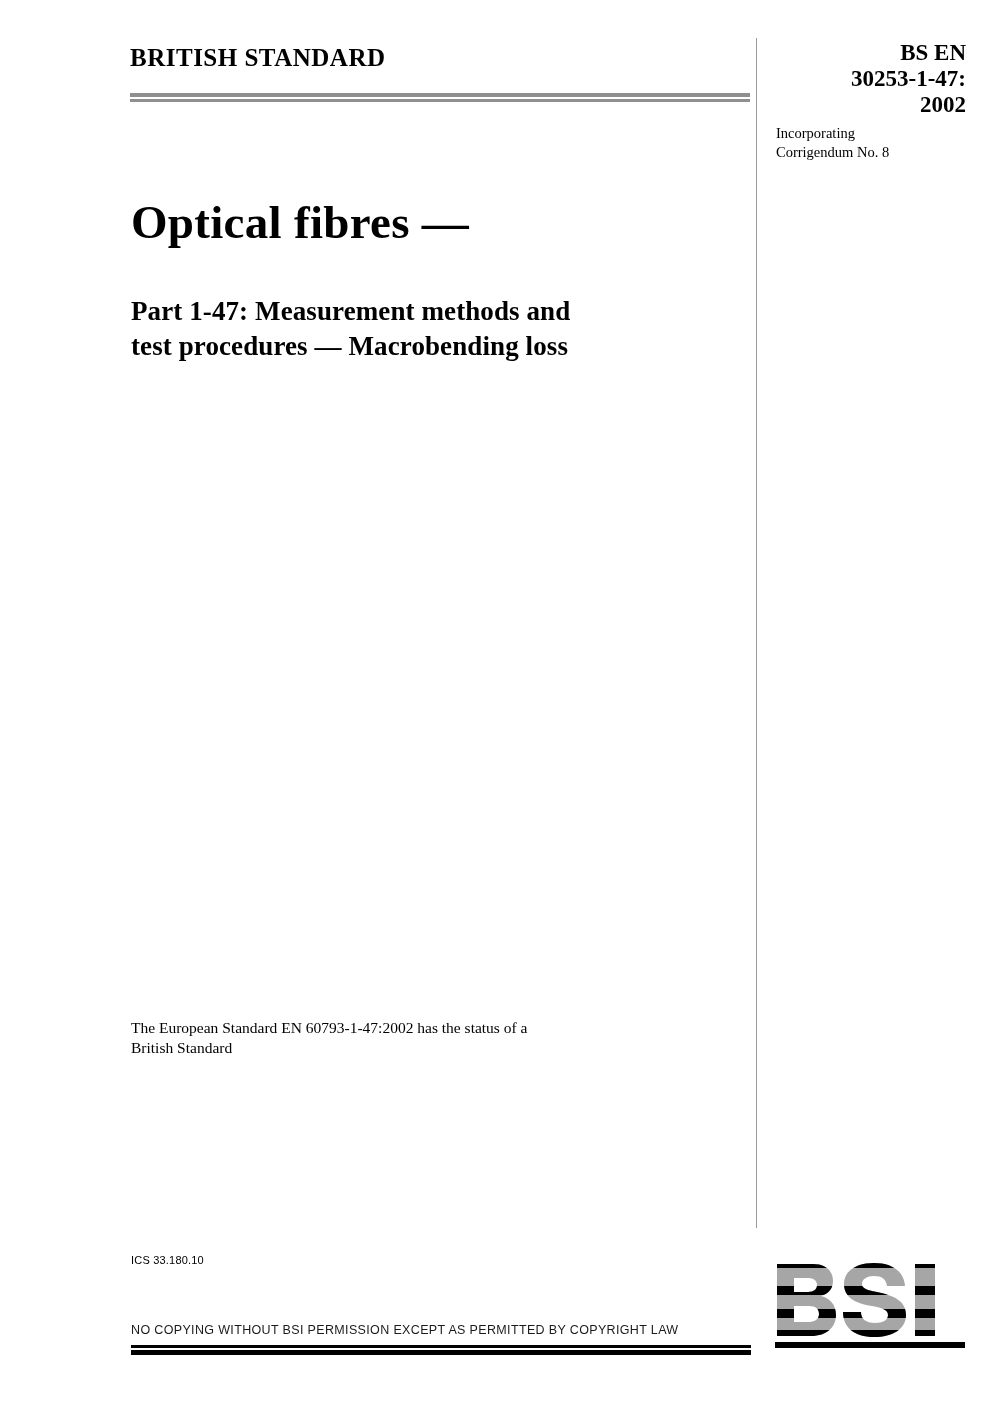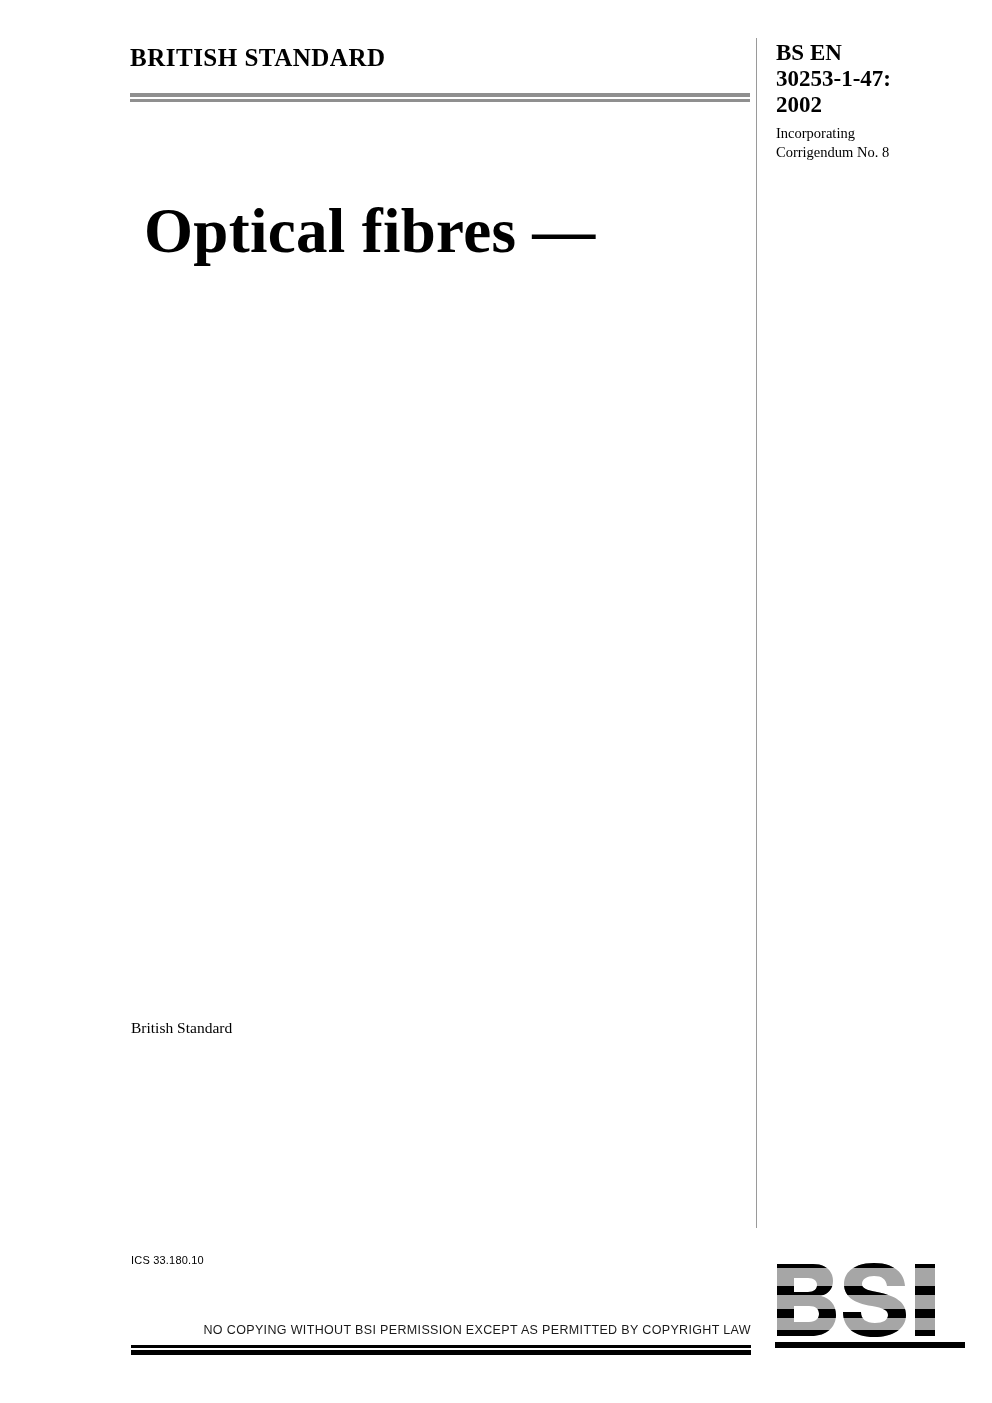--- a/index.html
+++ b/index.html
@@ -58,42 +58,42 @@
 
   .docref {
     position: absolute;
     left: 776px;
     top: 40px;
     width: 190px;
     font-family: "Liberation Serif", serif;
     font-weight: bold;
     font-size: 23px;
     line-height: 1.12;
+    text-align: right;
   }
   .docref-sub {
     position: absolute;
     left: 776px;
     top: 124px;
     width: 190px;
     font-family: "Liberation Serif", serif;
     font-size: 14.5px;
     line-height: 1.3;
     font-weight: normal;
   }
 
   
   .main-title {
     position: absolute;
     left: 131px;
     top: 195px;
     font-family: "Liberation Serif", serif;
     font-weight: bold;
-    font-size: 63px;
+    font-size: 47px;
     letter-spacing: 0.3px;
-    margin-left: 13px;
   }
   .sub-title {
     position: absolute;
     left: 131px;
     top: 294px;
     width: 610px;
     font-family: "Liberation Serif", serif;
     font-weight: bold;
     font-size: 27px;
     line-height: 1.28;
@@ -120,21 +120,21 @@
     font-size: 11px;
     letter-spacing: 0.2px;
   }
 
   
   .footer-text {
     position: absolute;
     left: 131px;
     top: 1323px;
     width: 620px;
-    text-align: right;
+    text-align: left;
     font-family: "Liberation Sans", sans-serif;
     font-size: 12.5px;
     letter-spacing: 0.35px;
     color: #1a1a1a;
   }
   .footer-rule-group {
     position: absolute;
     left: 131px;
     top: 1345px;
     width: 620px;
@@ -181,23 +181,26 @@
 </div>
 
 <div class="docref-sub">
   <div>Incorporating</div>
   <div>Corrigendum No. 8</div>
 </div>
 
 <div class="main-title">Optical fibres —</div>
 
 <div class="sub-title">
+  <div>Part 1-47: Measurement methods and</div>
+  <div>test procedures — Macrobending loss</div>
 </div>
 
 <div class="status-note">
+  <div>The European Standard EN 60793-1-47:2002 has the status of a</div>
   <div>British Standard</div>
 </div>
 
 <div class="ics">ICS 33.180.10</div>
 
 <div class="footer-text">NO COPYING WITHOUT BSI PERMISSION EXCEPT AS PERMITTED BY COPYRIGHT LAW</div>
 
 <div class="footer-rule-group">
   <div class="footer-rule-thin"></div>
   <div class="footer-rule-gap"></div>

